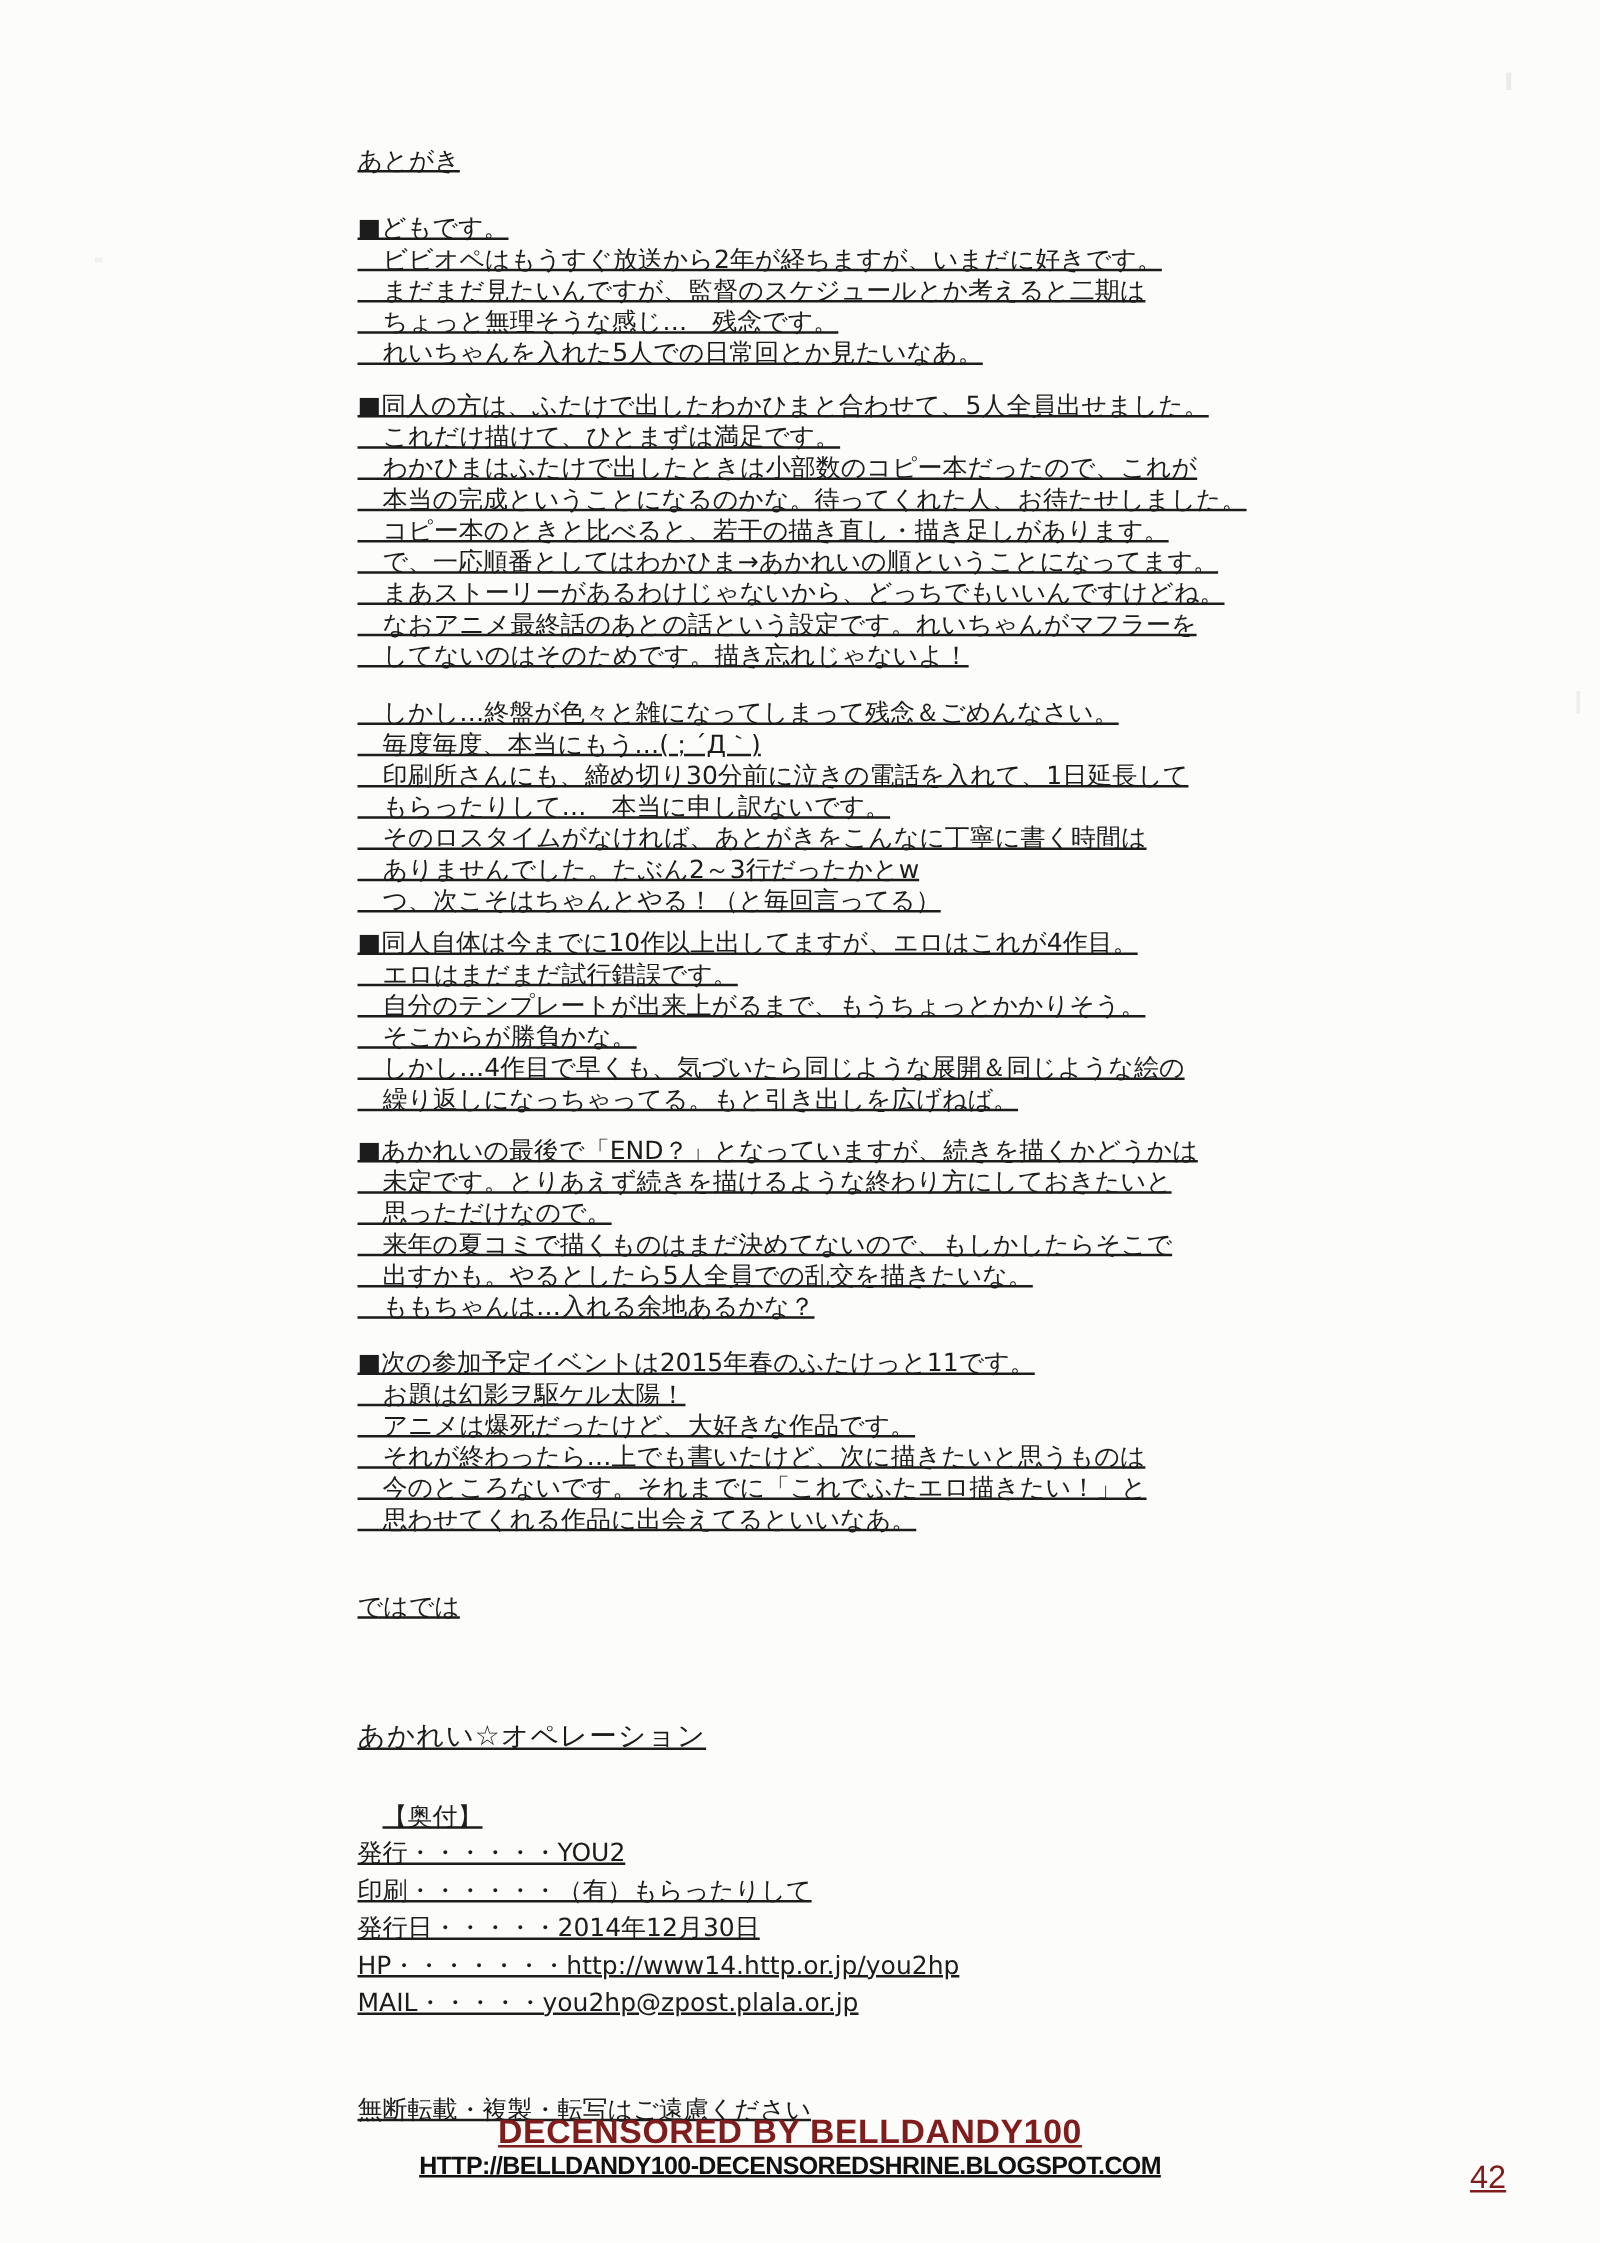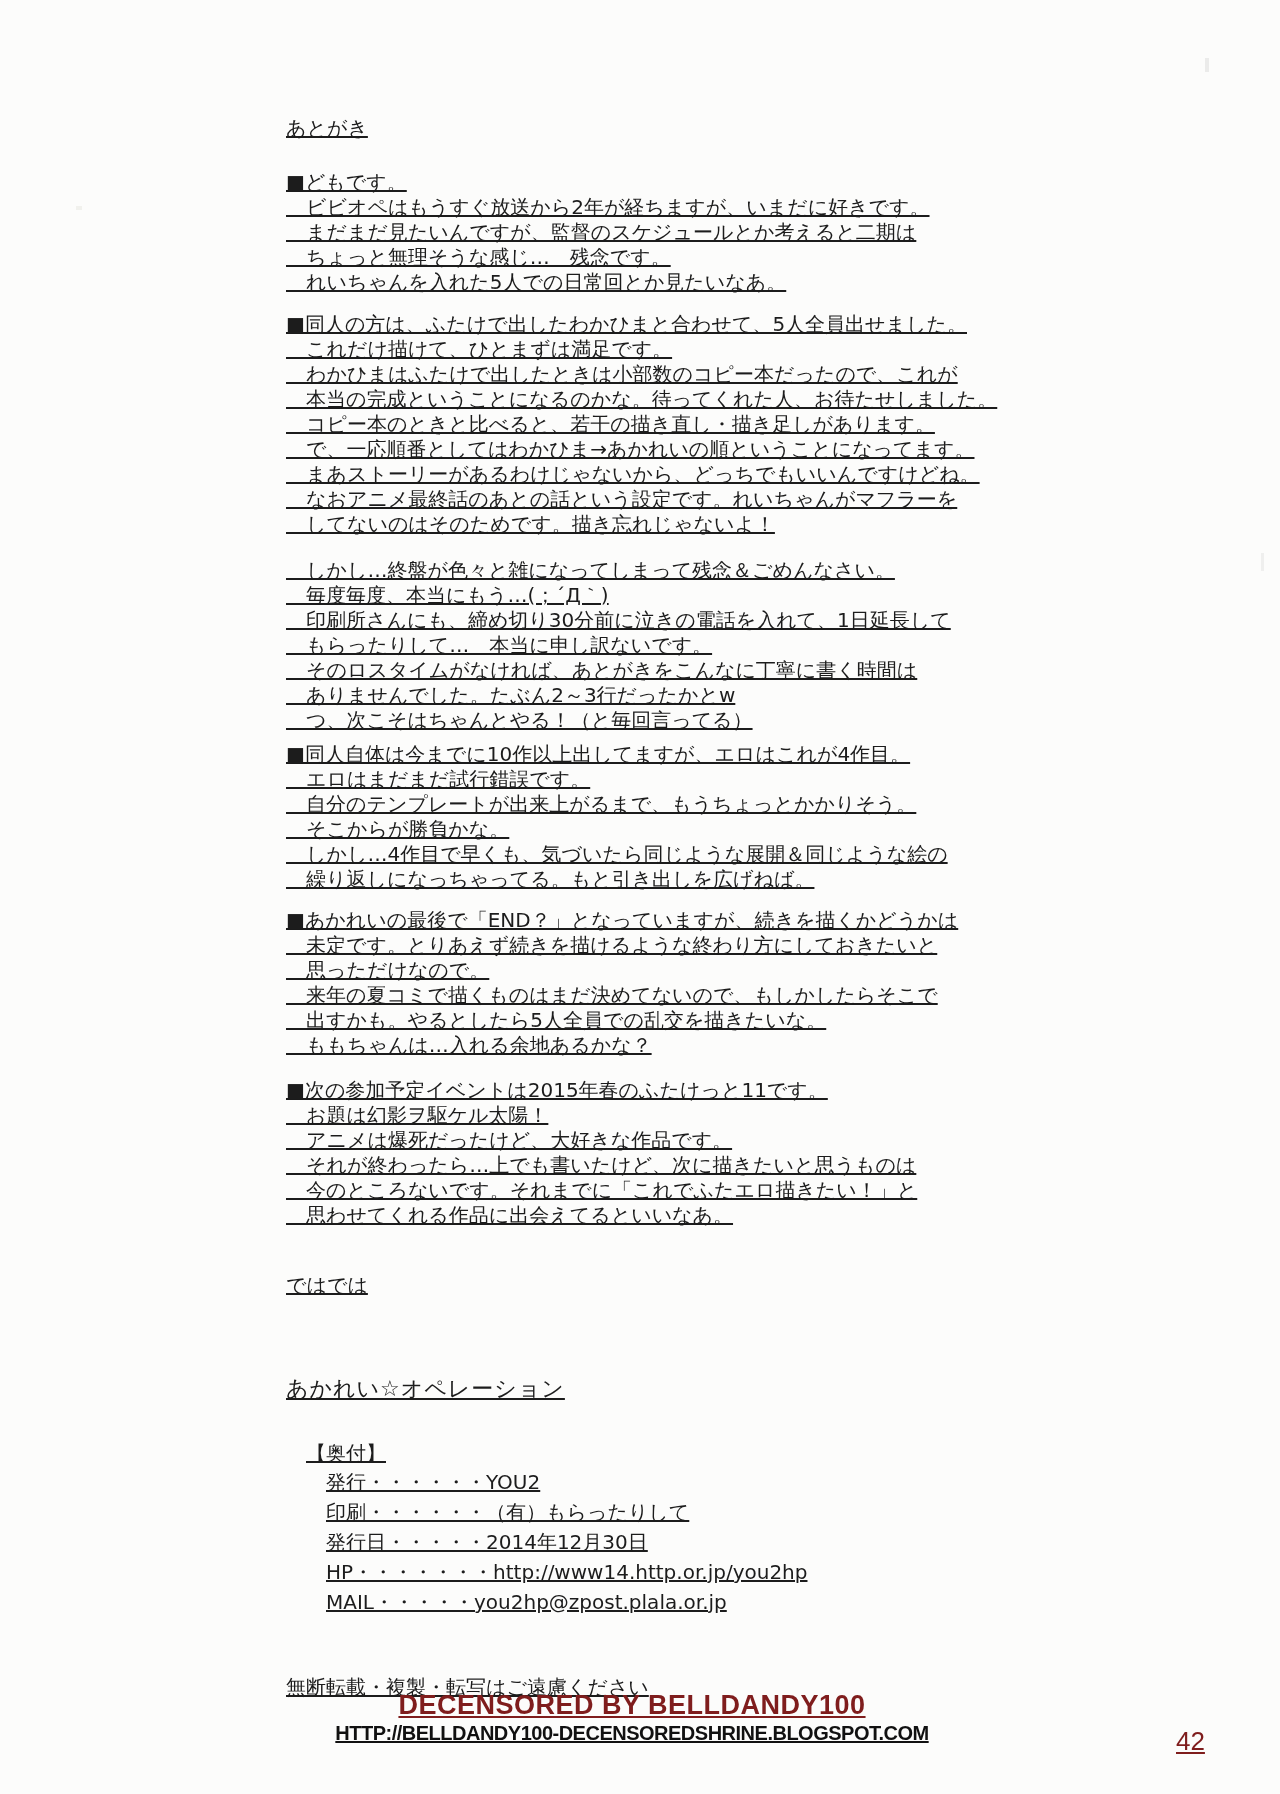--- a/index.html
+++ b/index.html
@@ -25,21 +25,21 @@
   #b1 { top:170px; }
   #b2 { top:312px; }
   #b3 { top:558px; }
   #b4 { top:742px; }
   #b5 { top:908px; }
   #b6 { top:1078px; }
   .closing { left:286px; top:1272px; font-size:20px; }
   .work-title { left:286px; top:1374px; font-size:22px; letter-spacing:1px; }
   .colophon-heading { left:286px; top:1440px; font-size:20px;margin-left:20px; }
   .colophon { left:286px; top:1467px; font-size:20px; line-height:30px; }
-  .colophon .line { height:30px;margin-left:40px; }
+  .colophon .line { height:30px; }
   .notice { left:286px; top:1643px; font-size:20px;margin-top:31px; }
   .credit1 {
     left:0; width:1264px; top:1690px;
     text-align:center;
     font-family:"Liberation Sans","DejaVu Sans",sans-serif;
     font-weight:700; font-size:27px; letter-spacing:0.5px;
     color:#7f1d1d;
   }
   .credit2 {
     left:0; width:1264px; top:1722px;

